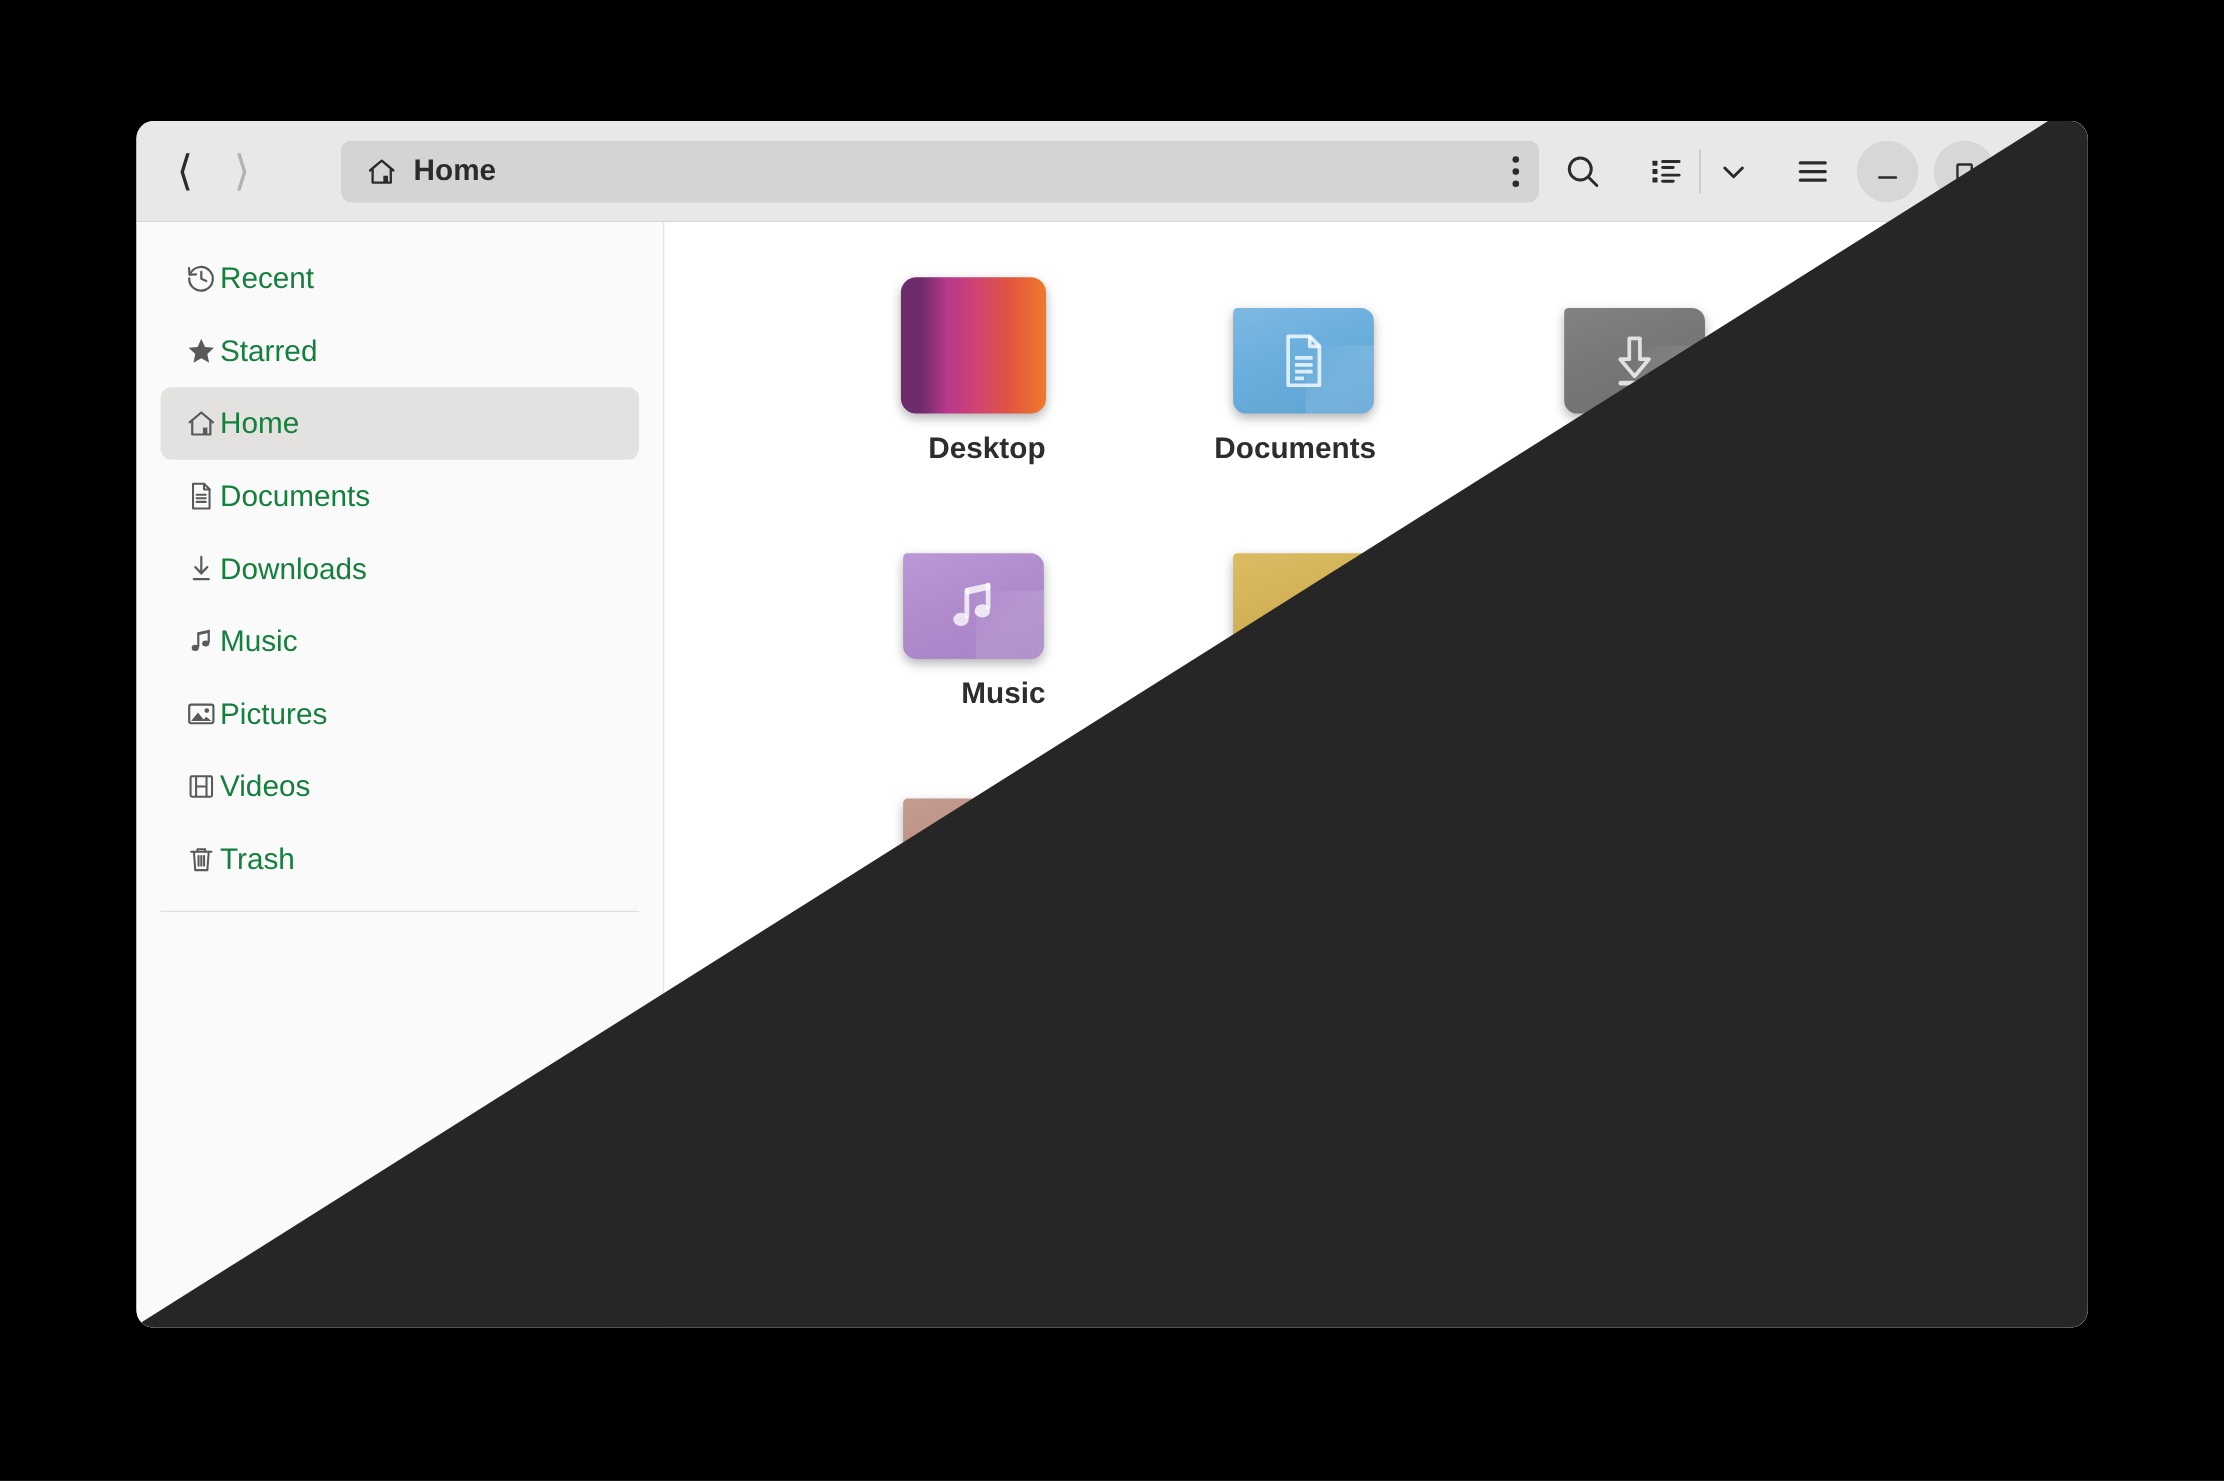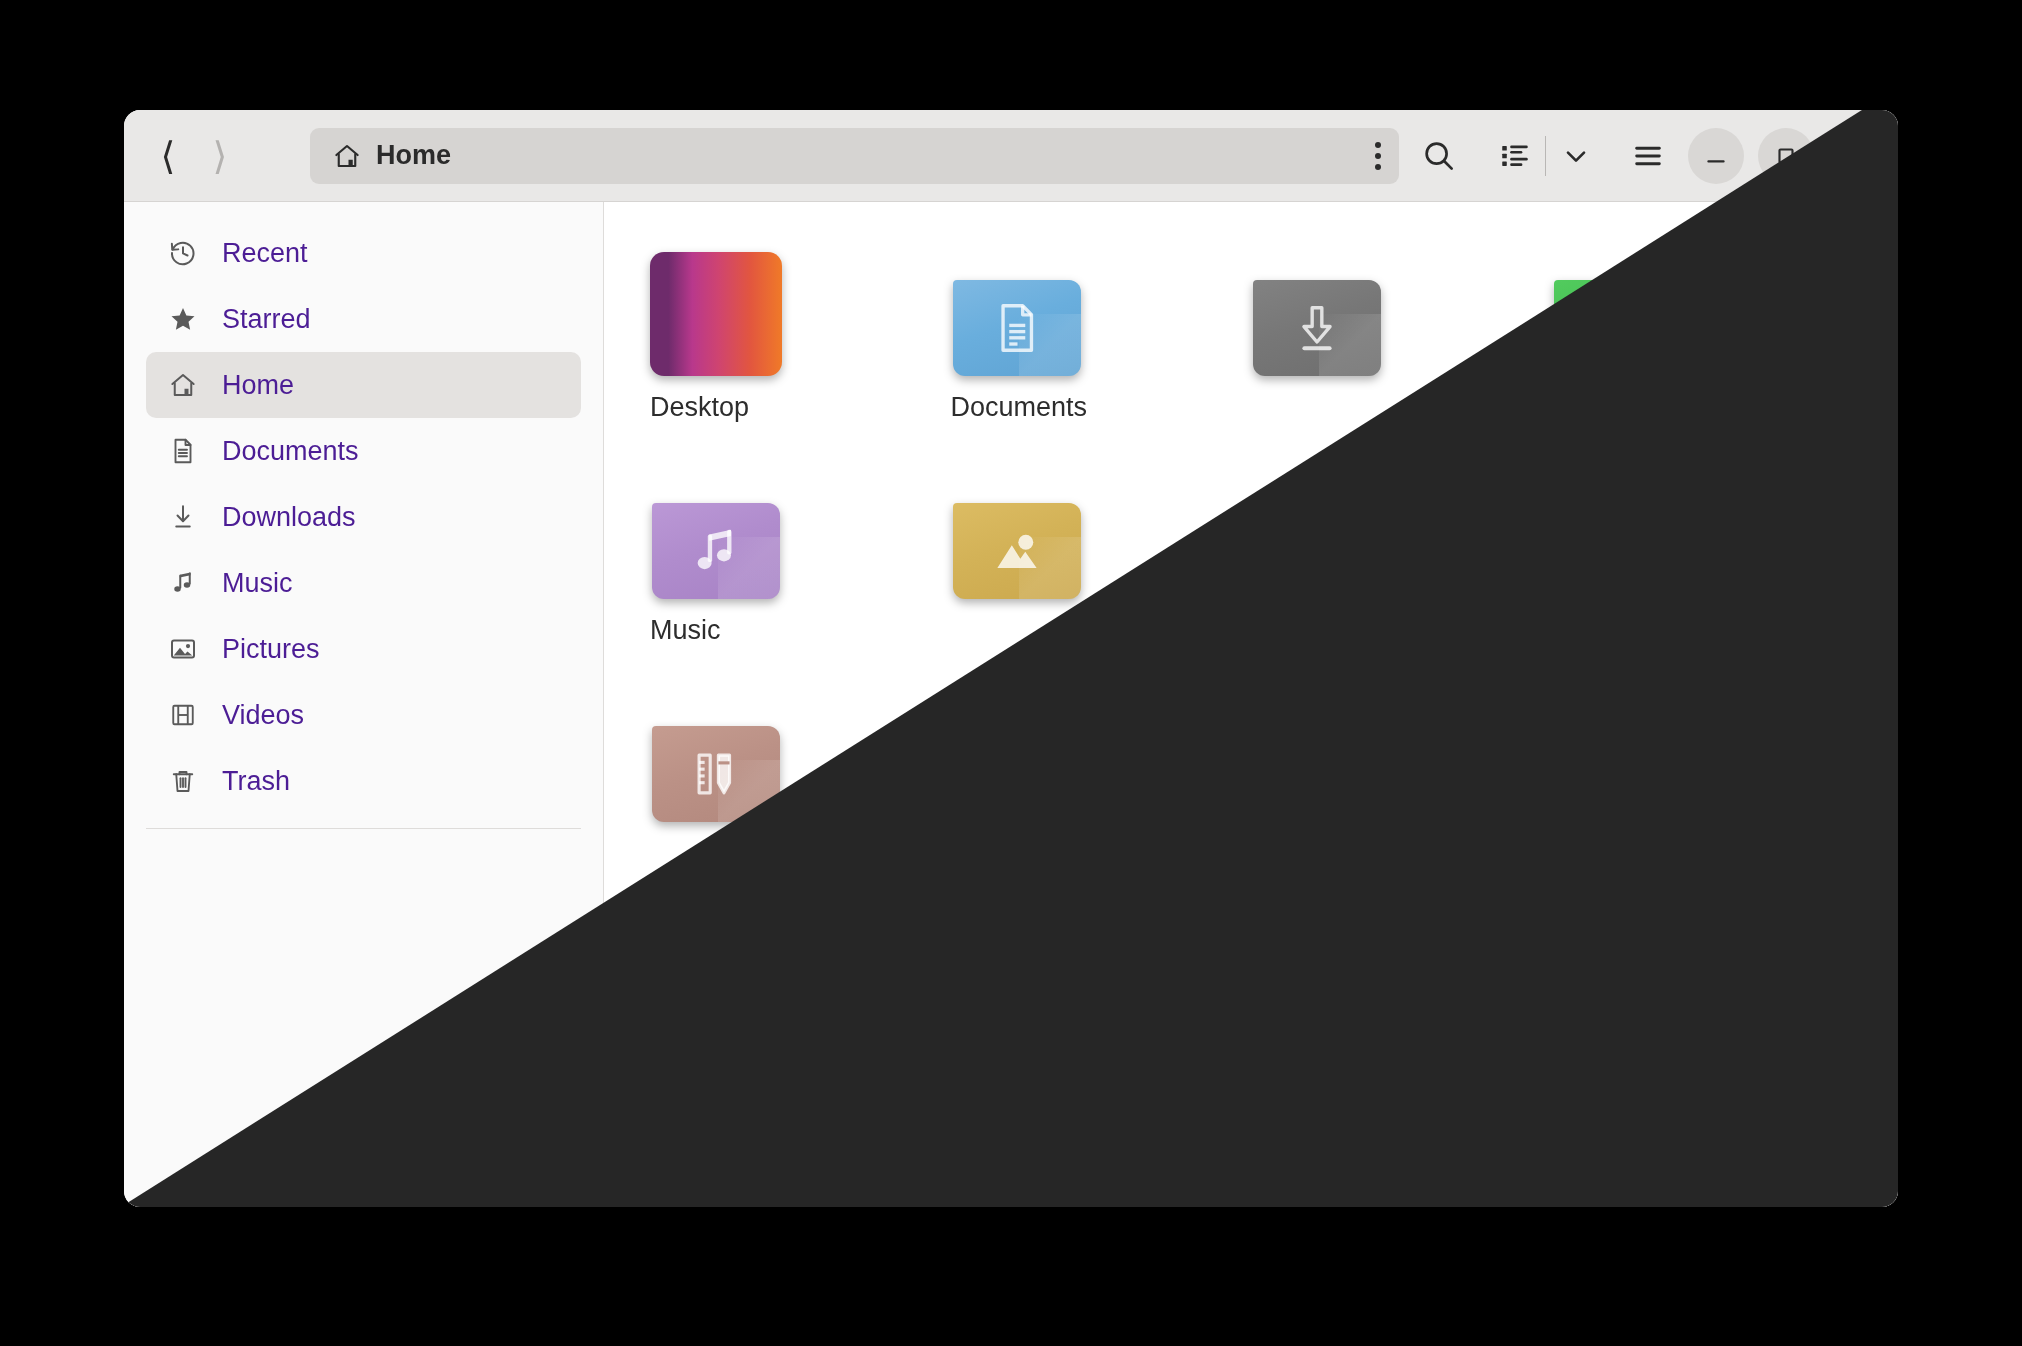--- a/index.html
+++ b/index.html
@@ -109,40 +109,41 @@
   .side-item {
     height: 66px;
     border-radius: 10px;
     display: flex; align-items: center;
     padding-left: 20px;
     box-sizing: border-box;
     color: #353535;
   }
   .side-item.selected { background: #e4e2e0; }
   .side-item .s-ico { width: 34px; height: 34px; flex:0 0 auto; display:flex; align-items:center; justify-content:center; color:#5a5a5a; }
-  .side-item .s-label { font-size: 27px; margin-left: 22px; color: #4c1d95; white-space: nowrap; }
+  .side-item .s-label { font-size: 27px; color: #15803d; white-space: nowrap; }
   .side-sep { height: 1px; background: #dedcda; margin: 14px 0 14px 0; }
 
   #content {
     flex: 1 1 auto;
     background: #ffffff;
     padding: 40px 46px 0 46px;
     box-sizing: border-box;
   }
   .grid {
     display: grid;
     grid-template-columns: repeat(4, 1fr);
     row-gap: 0px;
   }
   .tile {
     height: 213px;
     display: flex; flex-direction: column;
-    align-items: flex-start;
+    align-items: flex-end;
     justify-content: flex-start;
     padding-top: 10px;
+    font-weight: bold;
   }
   .tile .caption {
     margin-top: 16px;
     font-size: 27px;
     color: #2d2d2d;
     white-space: nowrap;
   }
 
   
   .folder { position: relative; width: 132px; height: 124px; filter: drop-shadow(0 4px 5px rgba(0,0,0,0.30)); }

